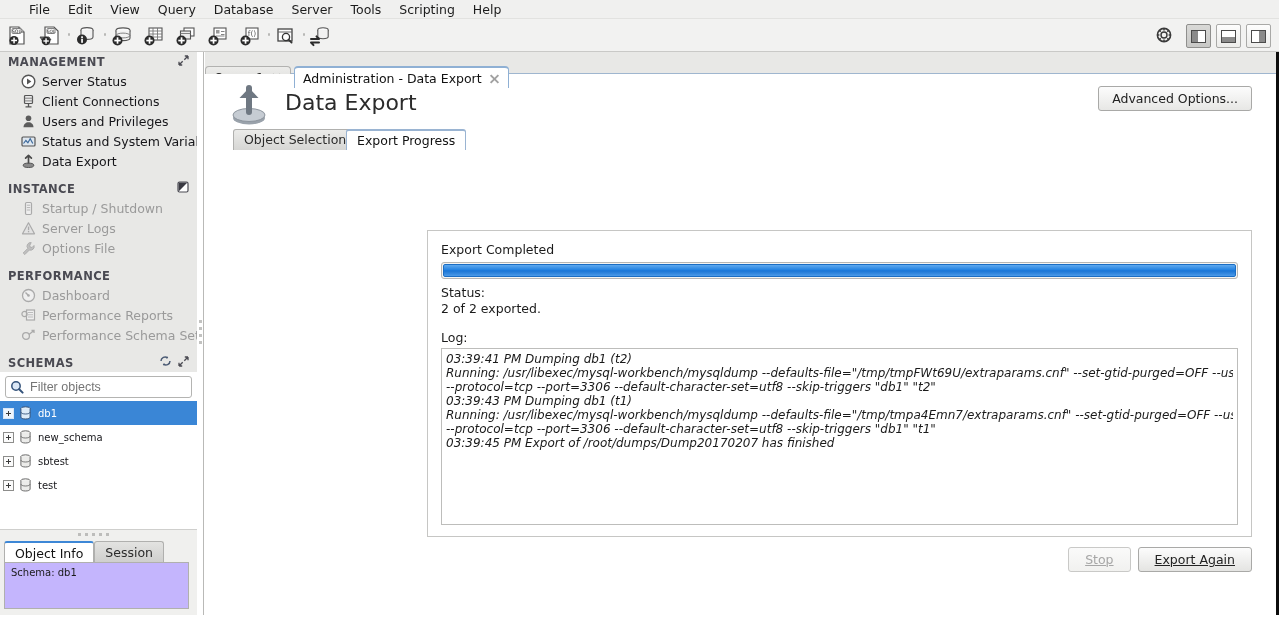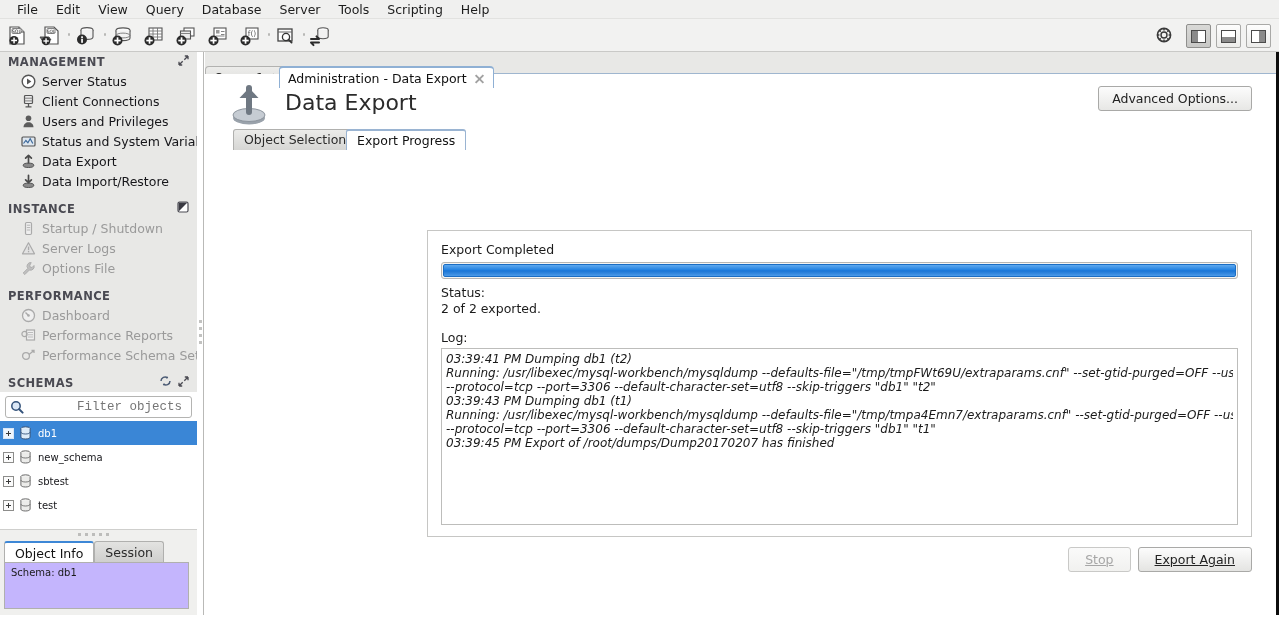--- a/index.html
+++ b/index.html
@@ -12,21 +12,21 @@
     color: #1a1a1a;
     background: #ffffff;
   }
   .app { position: relative; width: 1279px; height: 641px; }
 
   
   .menubar {
     position: absolute; top: 0; left: 0; width: 1279px; height: 19px;
     background: #f0f0ef;
     display: flex; align-items: center;
-    padding-left: 8px;
+    padding-left: 20px;
     border-bottom: 1px solid #e2e2e0;
   }
   .menubar .mitem {
     padding: 0 9px; height: 19px; line-height: 19px;
     font-size: 12.5px; color: #1c1c1c; white-space: nowrap; cursor: default;
   }
 
   
   .toolbar {
     position: absolute; top: 19px; left: 0; width: 1279px; height: 33px;
@@ -76,21 +76,21 @@
   .sb-gap { height: 8px; background: #e8e8e6; }
 
   .schemas-wrap { background:#ffffff; }
   .filterbox {
     margin: 4px 5px 3px 5px; height: 22px;
     border: 1px solid #b4b4b2; border-radius: 3px; background: #fff;
     display: flex; align-items: center; padding-left: 4px;
   }
   .filterbox input {
     border: none; outline: none; font-size: 12.5px; color: #6b6b6b;
-    font-family: Liberation Mono, monospace; width: 150px; background: transparent; margin-left: 47px;
+    font-family: Liberation Sans, sans-serif; width: 150px; background: transparent;
   }
   .tree-row {
     height: 24px; display: flex; align-items: center; font-size: 10px;
     padding-left: 3px; color: #16161a;
   }
   .tree-row.selected { background: #3a86d6; color: #ffffff; }
   .expander {
     width: 11px; height: 11px; border: 1px solid #8d8d8b; background: #fbfbfb;
     margin-right: 5px; position: relative; flex: 0 0 auto;
   }
@@ -424,29 +424,20 @@
       <div class="sb-item">
         <span class="ico">
           <svg width="15" height="15" viewBox="0 0 15 15">
               <ellipse cx="7.5" cy="11.3" rx="5.3" ry="2.2" fill="#8a8a8a" stroke="#555" stroke-width="1"></ellipse>
               <path d="M7.5 1.3v7.4M4.6 4.2L7.5 1.3l2.9 2.9" stroke="#4a4a4a" stroke-width="1.7" fill="none" stroke-linecap="round" stroke-linejoin="round"></path>
             </svg>
         </span>
         <span>Data Export</span>
       </div>
 
-      <div class="sb-item">
-        <span class="ico">
-          <svg width="15" height="15" viewBox="0 0 15 15">
-              <ellipse cx="7.5" cy="11.3" rx="5.3" ry="2.2" fill="#8a8a8a" stroke="#555" stroke-width="1"></ellipse>
-              <path d="M7.5 1.3v7.4M4.6 5.8L7.5 8.7l2.9-2.9" stroke="#4a4a4a" stroke-width="1.7" fill="none" stroke-linecap="round" stroke-linejoin="round"></path>
-            </svg>
-        </span>
-        <span>Data Import/Restore</span>
-      </div>
 
       <div class="sb-gap"></div>
 
       <div class="sb-head">
         <span class="ttl">INSTANCE</span>
         <span style="margin-right:auto;margin-left:6px">
           <svg width="12" height="12" viewBox="0 0 12 12">
               <rect x="1" y="1" width="10" height="10" rx="1.5" fill="#fff" stroke="#4a4a52" stroke-width="1.2"></rect>
               <path d="M1.6 1.6L10.4 10.4z" fill="#3a3a42"></path>
               <path d="M1.6 1.6h8.8L1.6 10.4z" fill="#3a3a42"></path>
@@ -623,21 +614,21 @@
     </div>
     <div class="objbody">Schema: db1</div>
   </div>
 
   <div class="main">
     <div class="doctabs">
       <div class="doctab" style="left:0">
         <span>Query 1</span>
         <span class="tabclose"></span>
       </div>
-      <div class="doctab active" style="left:74px">
+      <div class="doctab active" style="left:89px">
         <span>Administration - Data Export</span>
         <span class="tabclose"></span>
       </div>
     </div>
 
     <div class="content">
 
       <div class="pagehead">
         <div class="exp-icon">
           <svg width="45" height="44" viewBox="0 0 45 44">

